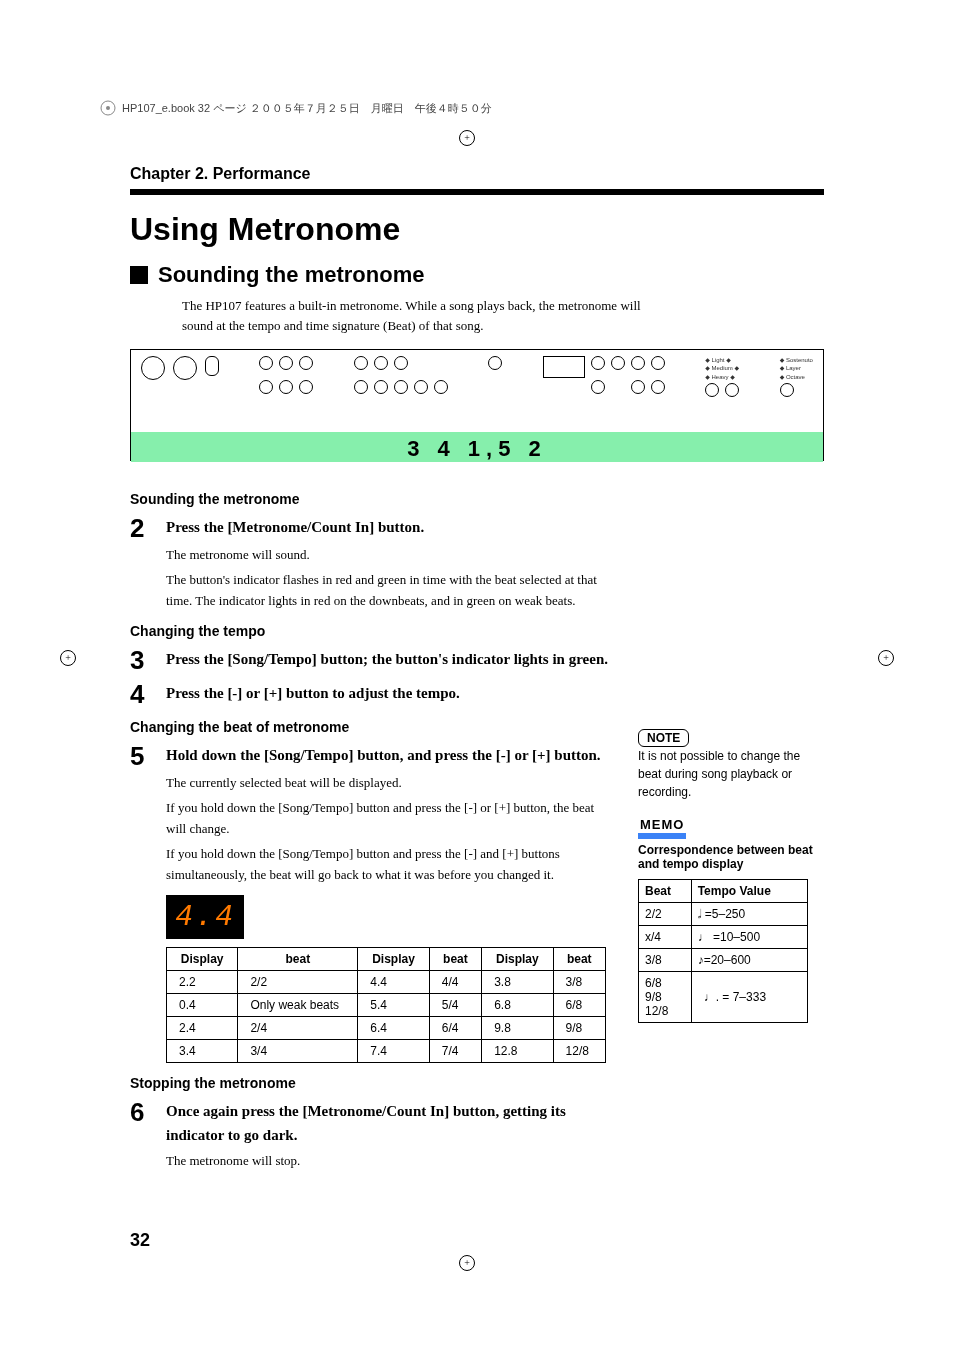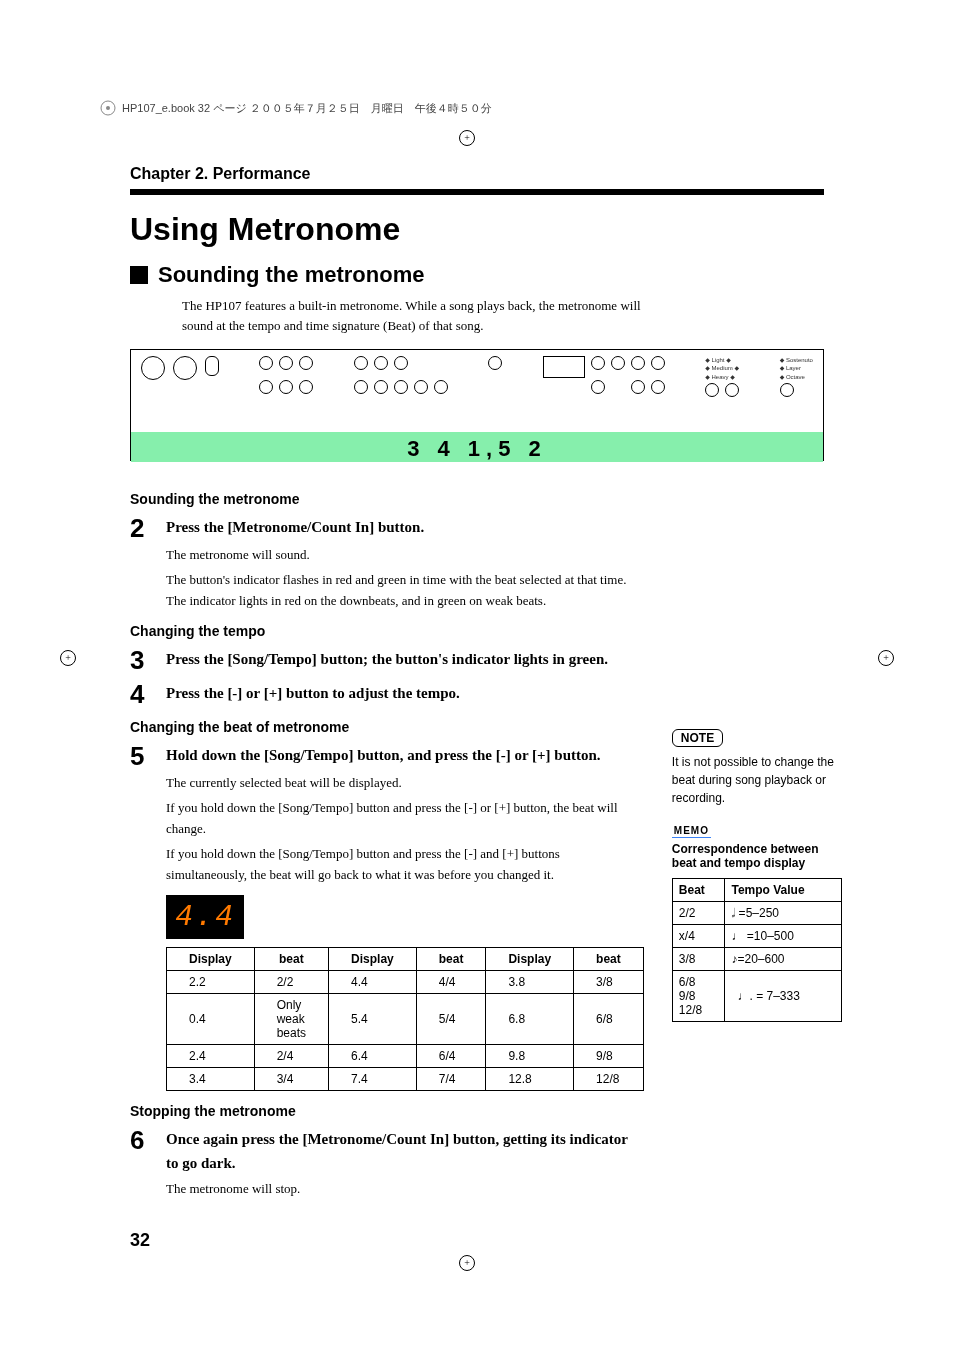--- a/index.html
+++ b/index.html
@@ -26,25 +26,25 @@
   .main{flex:0 0 480px}
   .side{flex:1;font-family:Arial,sans-serif;font-size:12px;padding-top:250px}
   .sub{font-family:Arial,sans-serif;font-weight:bold;font-size:14px;margin-top:12px}
   .step{display:flex;margin-top:8px}
   .step .num{font-family:Arial,sans-serif;font-weight:bold;font-size:26px;width:36px;line-height:1}
   .step .txt{flex:1;font-size:15px;line-height:1.6}
   .step .txt .lead{font-weight:bold;font-family:Georgia,serif}
   .body-indent{margin-left:36px;font-size:13px;line-height:1.6;margin-top:4px}
   .segdisplay{margin:10px 0 8px 36px;background:#000;width:78px;height:44px;display:flex;align-items:center;justify-content:center;color:#ff7a00;font-family:'Courier New',monospace;font-size:30px;font-style:italic;letter-spacing:2px}
   table.beat{border-collapse:collapse;margin-left:36px;font-family:Arial,sans-serif;font-size:12px;width:440px}
-  table.beat th,table.beat td{border:1px solid #000;padding:4px 22px;text-align:left}
+  table.beat th,table.beat td{border:1px solid #000;padding:4px 12px;text-align:left}
   table.beat th{text-align:center;font-weight:bold}
   .notebox{display:inline-block;border:1px solid #000;border-radius:6px;padding:1px 8px;font-family:Arial,sans-serif;font-weight:bold;font-size:12px}
-  .memo{display:inline-block;font-family:Arial,sans-serif;font-weight:bold;font-size:10px;border-bottom:1px solid #3b82f6;padding:0 2px 1px 2px;letter-spacing:1px}
-  .side p{margin:6px 0 16px 0;line-height:1.5}
+  .memo{display:inline-block;font-family:Arial,sans-serif;font-weight:bold;font-size:13px;border-bottom:6px solid #3b82f6;padding:0 2px 1px 2px;letter-spacing:1px}
+  .side p{margin:0 0 16px 0;line-height:1.5}
   .side .corr{font-family:Arial,sans-serif;font-weight:bold;font-size:12px;margin-top:4px}
   table.tempo{border-collapse:collapse;font-family:Arial,sans-serif;font-size:12px;margin-top:8px;width:170px}
   table.tempo th,table.tempo td{border:1px solid #000;padding:4px 6px;text-align:left}
   .pagenum{position:absolute;bottom:0;left:0;font-family:Arial,sans-serif;font-weight:bold;font-size:18px}
   .midmark{position:absolute;display:flex;align-items:center;gap:4px}
   .midmark .ring{width:14px;height:14px;border:1px solid #000;border-radius:50%;display:flex;align-items:center;justify-content:center}
   .midmark .ring .plus{font-size:10px;line-height:1}
   .ml{top:650px;left:60px}
   .mr{top:650px;right:60px}
   .mt{top:130px;left:459px}

